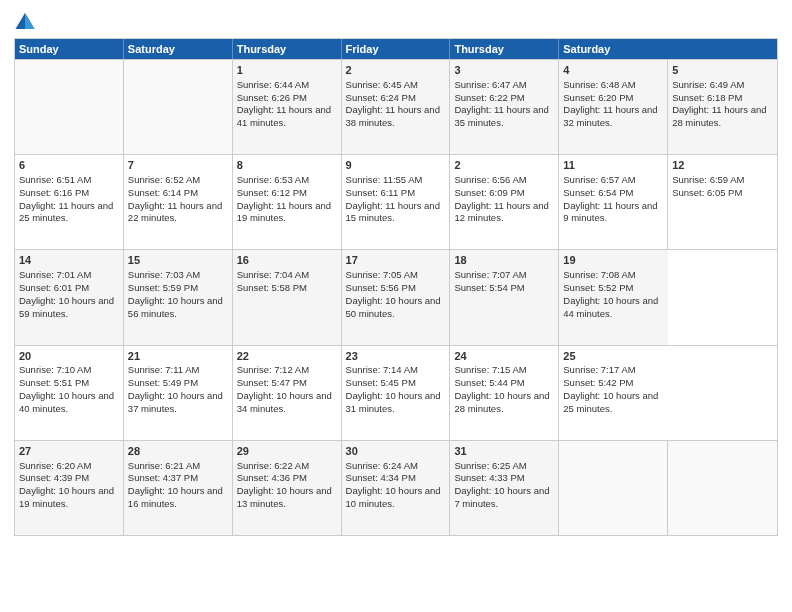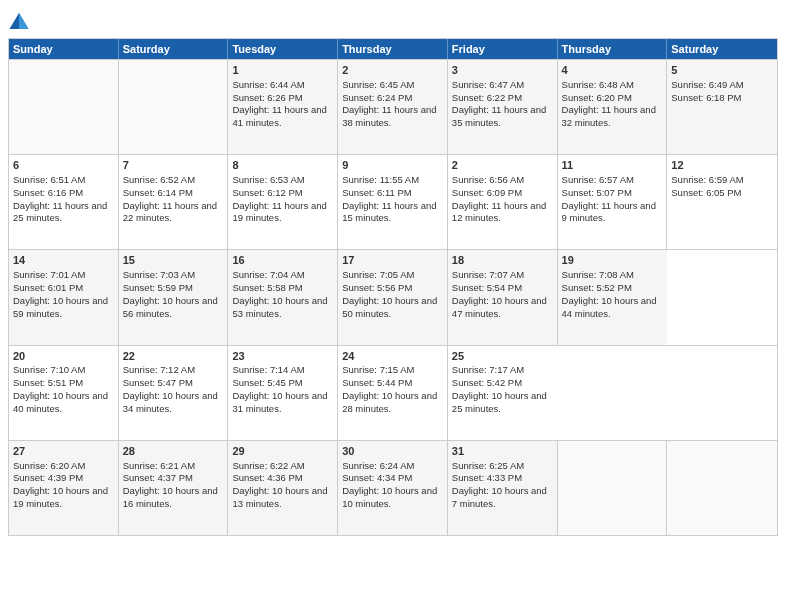--- a/index.html
+++ b/index.html
@@ -6,21 +6,21 @@
     body {
       font-family: Arial, sans-serif;
       background: #fff;
       width: 792px;
       height: 612px;
       overflow: hidden;
     }
     .container {
       width: 792px;
       height: 544px;
-      padding: 10px 14px 8px 8px;
+      padding: 10px 14px 8px 14px;
       display: flex;
       flex-direction: column;
     }
     .header {
       display: flex;
       justify-content: space-between;
       align-items: flex-start;
       margin-bottom: 6px;
     }
     .logo {
@@ -136,55 +136,55 @@
     <div class="title-block">
       <div class="month-title"></div>
       <div class="subtitle"></div>
     </div>
   </div>
 
   <div class="calendar">
     <div class="cal-header-row">
     <div class="cal-header-cell">Sunday</div>
         <div class="cal-header-cell">Saturday</div>
-        <div class="cal-header-cell">Tuesday</div>
         <div class="cal-header-cell">Thursday</div>
         <div class="cal-header-cell">Friday</div>
         <div class="cal-header-cell">Thursday</div>
         <div class="cal-header-cell">Saturday</div>
       </div>
     <div class="cal-body">
     <div class="cal-row">
           <div class="cal-cell empty"></div>
           <div class="cal-cell empty"></div>
           <div class="cal-cell"><span class="day-number">1</span><span>Sunrise: 6:44 AM</span><br><span>Sunset: 6:26 PM</span><br><span>Daylight: 11 hours and 41 minutes.</span></div>
           <div class="cal-cell"><span class="day-number">2</span><span>Sunrise: 6:45 AM</span><br><span>Sunset: 6:24 PM</span><br><span>Daylight: 11 hours and 38 minutes.</span></div>
           <div class="cal-cell"><span class="day-number">3</span><span>Sunrise: 6:47 AM</span><br><span>Sunset: 6:22 PM</span><br><span>Daylight: 11 hours and 35 minutes.</span></div>
           <div class="cal-cell"><span class="day-number">4</span><span>Sunrise: 6:48 AM</span><br><span>Sunset: 6:20 PM</span><br><span>Daylight: 11 hours and 32 minutes.</span></div>
-          <div class="cal-cell"><span class="day-number">5</span><span>Sunrise: 6:49 AM</span><br><span>Sunset: 6:18 PM</span><br></div>
+          <div class="cal-cell"><span class="day-number">5</span><span>Sunrise: 6:49 AM</span><br><span>Sunset: 6:18 PM</span><br><span>Daylight: 11 hours and 28 minutes.</span></div>
         </div>
         <div class="cal-row">
           <div class="cal-cell"><span class="day-number">6</span><span>Sunrise: 6:51 AM</span><br><span>Sunset: 6:16 PM</span><br><span>Daylight: 11 hours and 25 minutes.</span></div>
           <div class="cal-cell"><span class="day-number">7</span><span>Sunrise: 6:52 AM</span><br><span>Sunset: 6:14 PM</span><br><span>Daylight: 11 hours and 22 minutes.</span></div>
           <div class="cal-cell"><span class="day-number">8</span><span>Sunrise: 6:53 AM</span><br><span>Sunset: 6:12 PM</span><br><span>Daylight: 11 hours and 19 minutes.</span></div>
           <div class="cal-cell"><span class="day-number">9</span><span>Sunrise: 11:55 AM</span><br><span>Sunset: 6:11 PM</span><br><span>Daylight: 11 hours and 15 minutes.</span></div>
           <div class="cal-cell"><span class="day-number">2</span><span>Sunrise: 6:56 AM</span><br><span>Sunset: 6:09 PM</span><br><span>Daylight: 11 hours and 12 minutes.</span></div>
-          <div class="cal-cell"><span class="day-number">11</span><span>Sunrise: 6:57 AM</span><br><span>Sunset: 5:07 PM</span><br><span>Daylight: 11 hours and 9 minutes.</span></div>
+          <div class="cal-cell"><span class="day-number">11</span><span>Sunrise: 6:57 AM</span><br><span>Sunset: 6:54 PM</span><br><span>Daylight: 11 hours and 9 minutes.</span></div>
           <div class="cal-cell"><span class="day-number">12</span><span>Sunrise: 6:59 AM</span><br><span>Sunset: 6:05 PM</span><br></div>
         </div>
         <div class="cal-row">
           <div class="cal-cell"><span class="day-number">14</span><span>Sunrise: 7:01 AM</span><br><span>Sunset: 6:01 PM</span><br><span>Daylight: 10 hours and 59 minutes.</span></div>
           <div class="cal-cell"><span class="day-number">15</span><span>Sunrise: 7:03 AM</span><br><span>Sunset: 5:59 PM</span><br><span>Daylight: 10 hours and 56 minutes.</span></div>
-          <div class="cal-cell"><span class="day-number">16</span><span>Sunrise: 7:04 AM</span><br><span>Sunset: 5:58 PM</span><br><span>Daylight: 10 hours and 53 minutes.</span></div>
+          <div class="cal-cell"><span class="day-number">16</span><span>Sunrise: 7:04 AM</span><br><span>Sunset: 5:58 PM</span><br></div>
           <div class="cal-cell"><span class="day-number">17</span><span>Sunrise: 7:05 AM</span><br><span>Sunset: 5:56 PM</span><br><span>Daylight: 10 hours and 50 minutes.</span></div>
-          <div class="cal-cell"><span class="day-number">18</span><span>Sunrise: 7:07 AM</span><br><span>Sunset: 5:54 PM</span><br><span>Daylight: 10 hours and 47 minutes.</span></div>
+          <div class="cal-cell"><span class="day-number">18</span><span>Sunrise: 7:07 AM</span><br><span>Sunset: 5:54 PM</span><br></div>
           <div class="cal-cell"><span class="day-number">19</span><span>Sunrise: 7:08 AM</span><br><span>Sunset: 5:52 PM</span><br><span>Daylight: 10 hours and 44 minutes.</span></div>
         </div>
         <div class="cal-row">
           <div class="cal-cell"><span class="day-number">20</span><span>Sunrise: 7:10 AM</span><br><span>Sunset: 5:51 PM</span><br><span>Daylight: 10 hours and 40 minutes.</span></div>
+          <div class="cal-cell"><span class="day-number">21</span><span>Sunrise: 7:11 AM</span><br><span>Sunset: 5:49 PM</span><br><span>Daylight: 10 hours and 37 minutes.</span></div>
           <div class="cal-cell"><span class="day-number">22</span><span>Sunrise: 7:12 AM</span><br><span>Sunset: 5:47 PM</span><br><span>Daylight: 10 hours and 34 minutes.</span></div>
           <div class="cal-cell"><span class="day-number">23</span><span>Sunrise: 7:14 AM</span><br><span>Sunset: 5:45 PM</span><br><span>Daylight: 10 hours and 31 minutes.</span></div>
           <div class="cal-cell"><span class="day-number">24</span><span>Sunrise: 7:15 AM</span><br><span>Sunset: 5:44 PM</span><br><span>Daylight: 10 hours and 28 minutes.</span></div>
           <div class="cal-cell"><span class="day-number">25</span><span>Sunrise: 7:17 AM</span><br><span>Sunset: 5:42 PM</span><br><span>Daylight: 10 hours and 25 minutes.</span></div>
         </div>
         <div class="cal-row">
           <div class="cal-cell"><span class="day-number">27</span><span>Sunrise: 6:20 AM</span><br><span>Sunset: 4:39 PM</span><br><span>Daylight: 10 hours and 19 minutes.</span></div>
           <div class="cal-cell"><span class="day-number">28</span><span>Sunrise: 6:21 AM</span><br><span>Sunset: 4:37 PM</span><br><span>Daylight: 10 hours and 16 minutes.</span></div>
           <div class="cal-cell"><span class="day-number">29</span><span>Sunrise: 6:22 AM</span><br><span>Sunset: 4:36 PM</span><br><span>Daylight: 10 hours and 13 minutes.</span></div>
           <div class="cal-cell"><span class="day-number">30</span><span>Sunrise: 6:24 AM</span><br><span>Sunset: 4:34 PM</span><br><span>Daylight: 10 hours and 10 minutes.</span></div>

